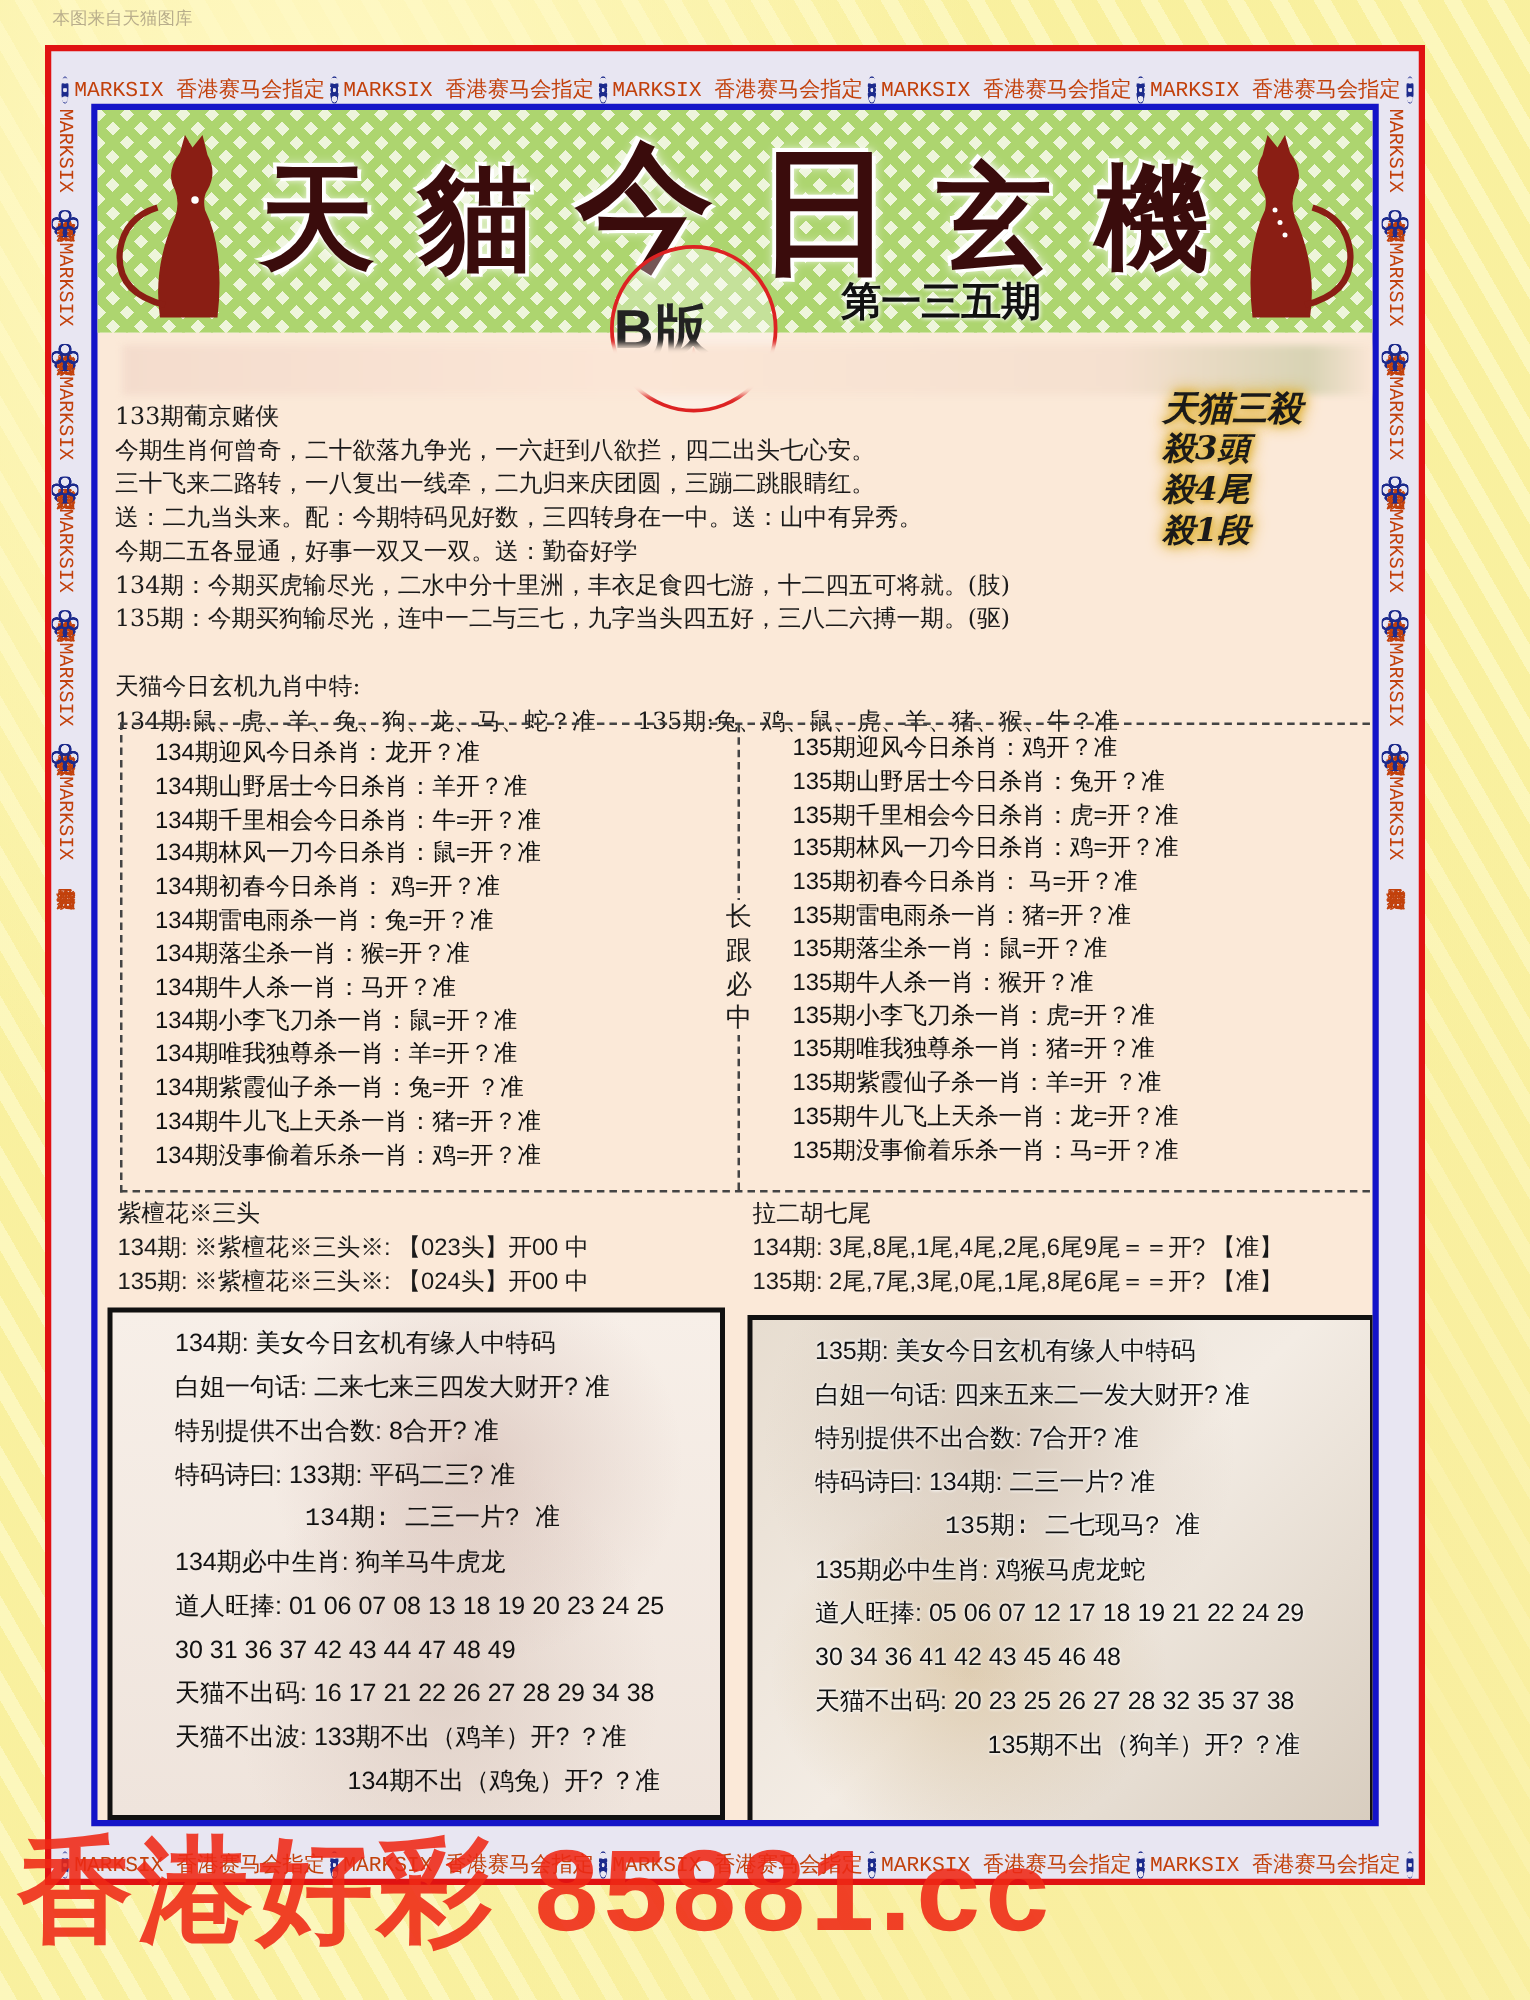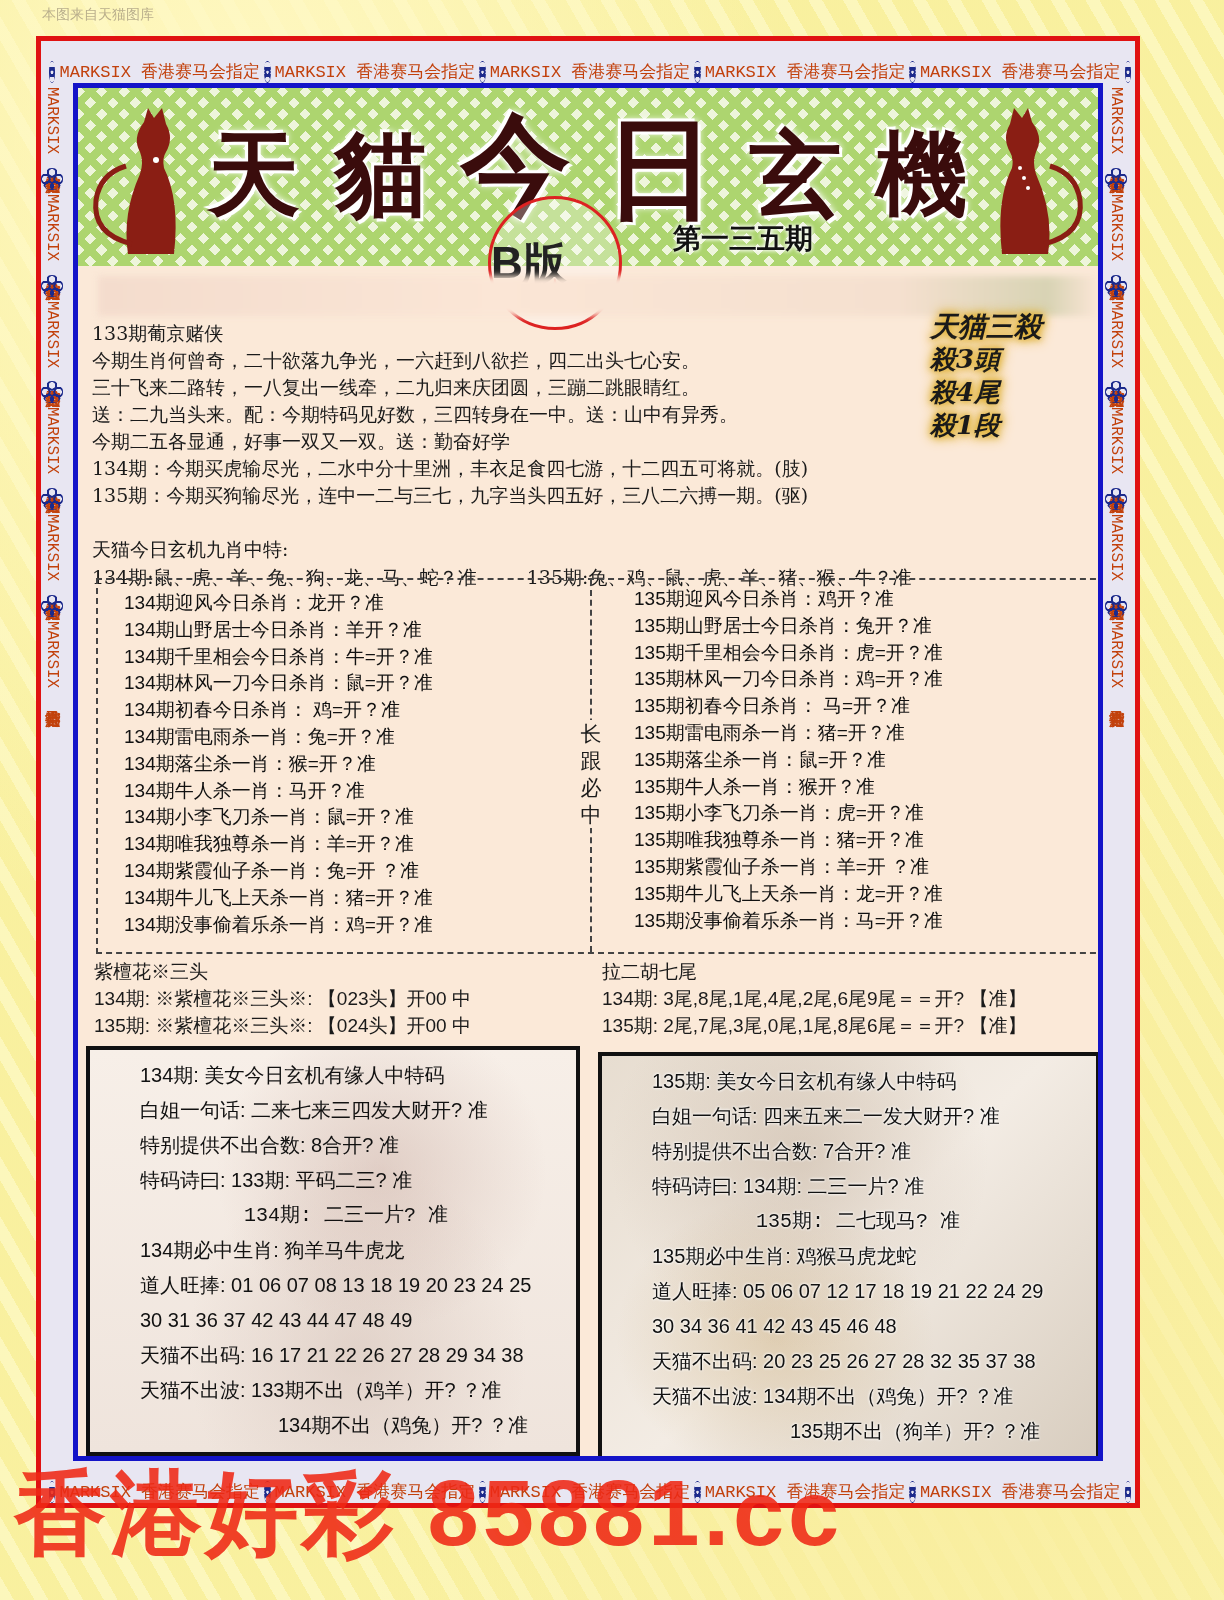--- a/index.html
+++ b/index.html
@@ -85,21 +85,21 @@
     border: 3px solid #d22; border-radius: 50%;
     display: flex; align-items: center; justify-content: flex-start;
     background: rgba(255,255,255,0.3);
   }
   .stamp-label {
     font-family: "Liberation Sans", sans-serif; font-weight: bold; font-size: 44px; color: #222;
   }
   .stamp-star { position: absolute; bottom: 14px; left: 50%; transform: translateX(-50%); color: #e11; font-size: 40px; line-height: 1; }
   .issue {
     position: absolute; left: 595px; top: 132px;
-    font-family: "Liberation Sans", sans-serif; font-weight: bold; font-size: 28px; color: #111;
+    font-family: "Liberation Sans", sans-serif; font-weight: bold; font-size: 32px; color: #111;
     text-shadow: 0 0 4px #fff, 0 0 4px #fff;
   }
   .blur-strip {
     position: absolute; left: 20px; top: 188px; width: 1000px; height: 40px;
     background: linear-gradient(90deg, #f4dccd, #fbe6d6 40%, #f5e0cf 80%, #d8d3b4 95%, #fbe6d6);
     filter: blur(3px);
   }
   .sansha {
     position: absolute; left: 852px; top: 222px; width: 150px; height: 140px;
     font-family: "DejaVu Serif", serif; font-weight: bold; font-style: italic;
@@ -109,21 +109,21 @@
   .sansha .h { font-size: 28px; }
   .sansha .s { font-size: 26px; }
 
   .poem {
     position: absolute; left: 14px; top: 232px; width: 1000px;
     font-family: "DejaVu Serif", serif; font-size: 19px; line-height: 27px; color: #1a1a1a;
   }
   .poem .row { display: block; white-space: nowrap; }
   .nine { position: absolute; left: 14px; top: 447px; width: 1000px; font-size: 19px; line-height: 28px; white-space: nowrap; }
   .nine .r2 span { display: inline-block; }
-  .nine .r2 .p135 { margin-left: 44px; }
+  .nine .r2 .p135 { margin-left: 27px; }
 
   
   .killbox {
     position: absolute; left: 18px; top: 490px; width: 1010px; height: 376px;
     border: 2px dashed #444;
   }
   .killcol {
     position: absolute; top: 10px; font-family: "Liberation Sans", sans-serif; font-size: 19px; line-height: 26.8px; color: #111;
   }
   .killcol.left { left: 26px; }
@@ -359,19 +359,18 @@
     <div class="photo-box right">
       <span class="row">135期:  美女今日玄机有缘人中特码</span>
       <span class="row">白姐一句话:  四来五来二一发大财开? 准</span>
       <span class="row">特别提供不出合数:  7合开? 准</span>
       <span class="row">特码诗曰:  134期:  二三一片? 准</span>
       <span class="row indent1">135期:  二七现马? 准</span>
       <span class="row">135期必中生肖:  鸡猴马虎龙蛇</span>
       <span class="row">道人旺捧:  05 06 07 12 17 18 19 21 22 24 29</span>
       <span class="row">30 34 36 41 42 43 45 46 48</span>
       <span class="row">天猫不出码:  20 23 25 26 27 28 32 35 37 38</span>
-      <span class="row">天猫不出波:  134期不出（鸡兔）开? ？准</span>
       <span class="row indent2">135期不出（狗羊）开? ？准</span>
     </div>
   </div>
 </div>
 
 <div class="watermark">香港好彩 85881.cc</div>
 
 </body></html>

